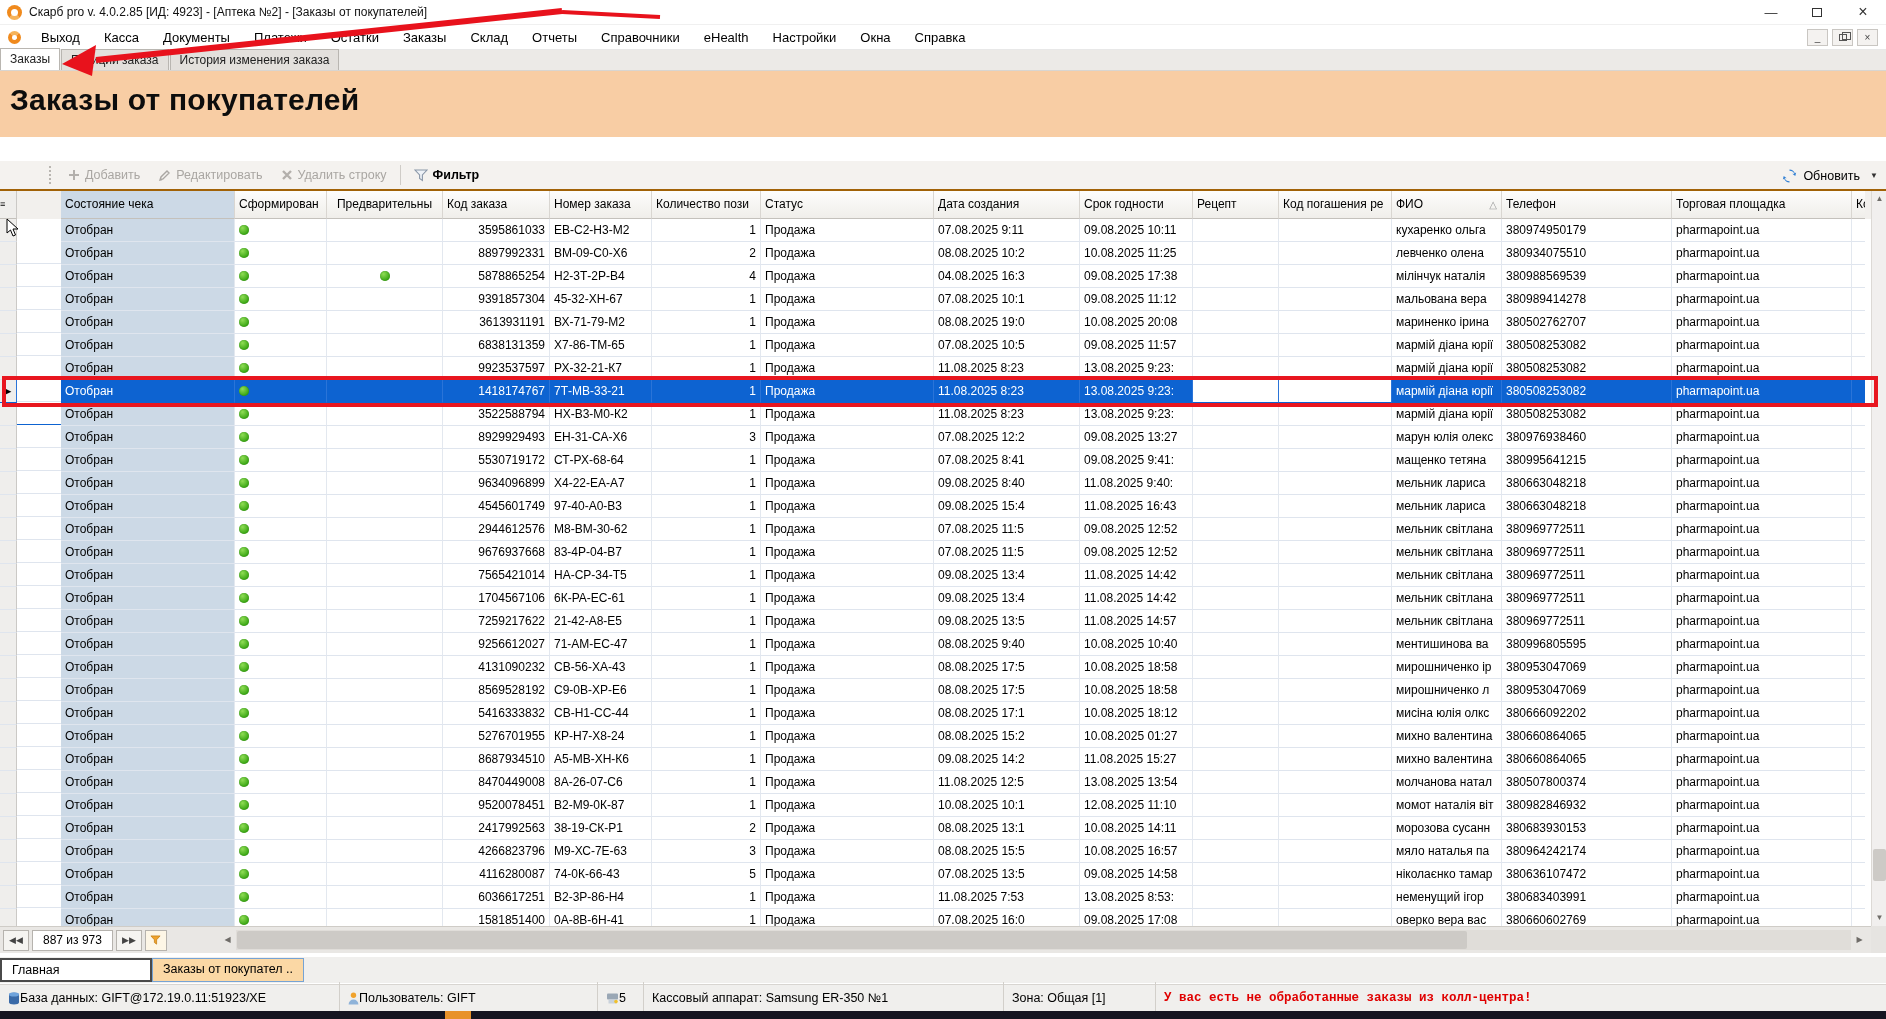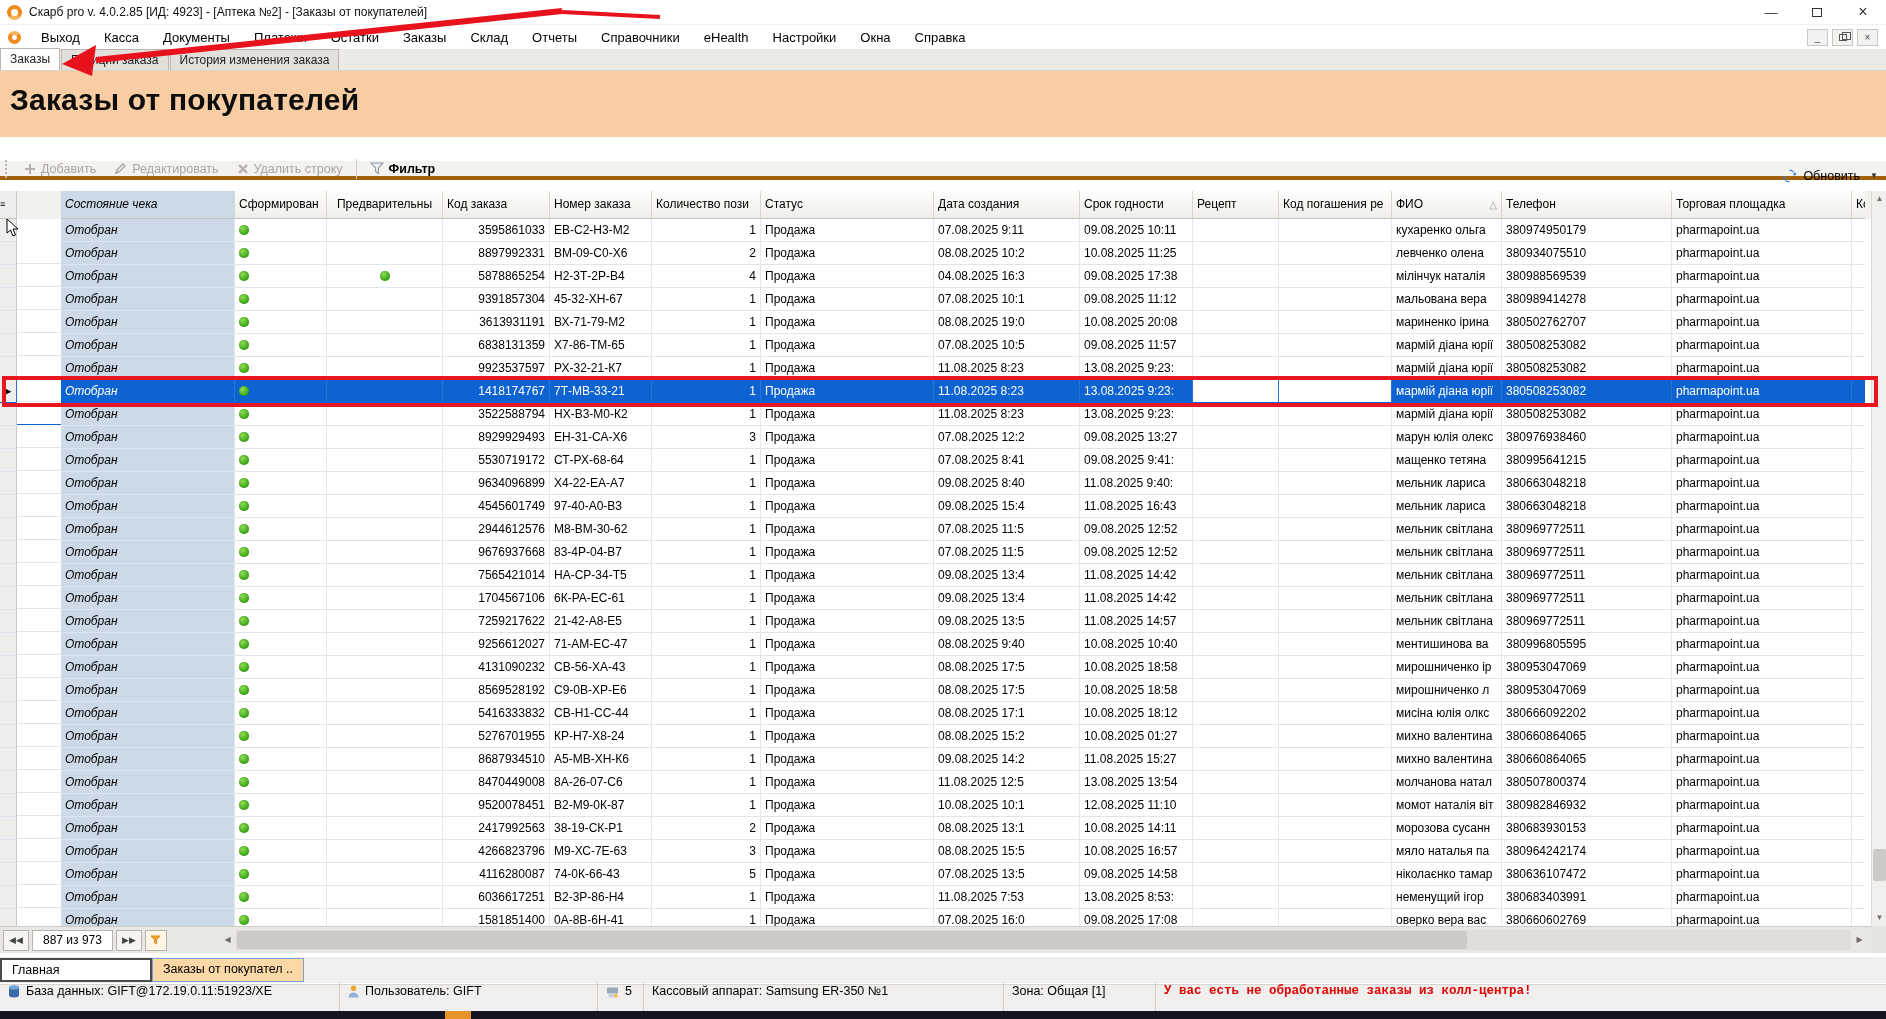--- a/index.html
+++ b/index.html
@@ -43,22 +43,22 @@
   .peach{position:absolute;top:71px;left:0;width:1886px;height:66px;background:#f8cda4;}
   .page-title{font-size:30px;font-weight:bold;color:#0d0d0d;padding:12px 0 0 10px;letter-spacing:0.2px;}
 
   
   .searchwrap{position:absolute;top:138px;left:2px;width:1882px;height:22px;}
   .searchwrap input{width:100%;height:100%;border:1px solid #ababab;font-size:12px;padding:0 5px;
                     font-family:"Liberation Sans",sans-serif;color:#222;background:#fff;outline:none;}
   .searchwrap input::placeholder{color:#8f8f8f;}
 
   
-  .toolbar{position:absolute;top:161px;left:0;width:1886px;height:19px;background:#f4f2ef;
-           display:flex;align-items:center;border-bottom:4px solid #a16207;}
+  .toolbar{position:absolute;top:161px;left:0;width:1886px;height:30px;background:#f4f2ef;
+           display:flex;align-items:center;border-bottom:2px solid #a16207;padding-left:44px;}
   .grip{width:5px;height:20px;margin:0 6px 0 4px;
         background-image:radial-gradient(circle,#b9b6b1 1px,transparent 1.2px);
         background-size:4px 4px;}
   .tool-btn{display:flex;align-items:center;gap:5px;font-size:12.5px;padding:0 9px;height:24px;color:#000;}
   .tool-btn.disabled{color:#a9a6a2;}
   .tb-sep{width:1px;height:20px;background:#cfccc7;margin:0 4px;}
   .refresh-btn{position:absolute;right:26px;top:3px;display:flex;align-items:center;gap:6px;
                font-size:12.5px;height:24px;color:#000;}
   .refresh-dd{position:absolute;right:8px;top:10px;font-size:8px;color:#333;}
 
@@ -68,21 +68,21 @@
          background:linear-gradient(#fdfdfc,#f0eeea);border-right:1px solid #d9d6d1;
          border-bottom:1px solid #c4c1bc;display:flex;align-items:center;gap:4px;}
   .hcell .sort{color:#9a9a9a;font-size:10px;margin-left:auto;}
   .grid-body{position:absolute;top:219px;left:0;width:1871px;height:707px;background:#fff;overflow:hidden;}
   .grid-row{display:flex;height:23px;background:#fff;}
   .cell{flex:none;font-size:12px;line-height:22px;padding:0 4px;white-space:nowrap;overflow:hidden;
         border-right:1px solid #e3e8ef;border-bottom:1px solid #dfe5ee;}
   .ind{width:17px;background:#efeeec;border-right:1px solid #cbc9c6;text-align:center;
        font-size:9px;line-height:23px;color:#000;padding:0;}
   .c{width:44px;text-align:right;margin-top:44px;}
-  .st{width:174px;background:#ccd9e6;font-style:italic;}
+  .st{width:174px;background:#ccd9e6;}
   .f{width:92px;display:flex;align-items:center;justify-content:flex-start;}
   .p{width:116px;display:flex;align-items:center;justify-content:center;}
   .oc{width:107px;text-align:right;}
   .on{width:102px;}
   .q{width:109px;text-align:right;}
   .s{width:173px;}
   .d1{width:146px;}
   .d2{width:113px;}
   .rc{width:86px;}
   .rd{width:113px;}
@@ -121,21 +121,21 @@
 
   
   .wintabs{position:absolute;top:957px;left:0;width:1886px;height:26px;background:#f0efed;display:flex;align-items:center;}
   .wtab{height:24px;font-size:12.5px;line-height:21px;padding:0 10px;margin-left:0;}
   .wtab.plain{border:2px solid #4a4a4a;background:#fff;width:152px;}
   .wtab.active{border:1px solid #76a3d4;background:#fbd8a5;}
 
   
   .statusbar{position:absolute;top:984px;left:0;width:1886px;height:27px;background:#f0efed;
              border-top:1px solid #d8d5d1;display:flex;align-items:center;font-size:12.5px;}
-  .sb-seg{display:flex;align-items:flex-end;gap:6px;height:100%;padding:16px 8px;border-right:1px solid #d2cfca;}
+  .sb-seg{display:flex;align-items:center;height:100%;padding:16px 8px;border-right:1px solid #d2cfca;}
   .sb-db{width:340px;}
   .sb-user{width:258px;}
   .sb-count{width:46px;}
   .sb-cash{width:360px;}
   .sb-zone{width:152px;}
   .sb-alert{flex:1;color:#e00000;font-weight:bold;border-right:none;font-family:Liberation Mono, monospace;}
 
   
   .taskbar{position:absolute;top:1011px;left:0;width:1886px;height:8px;background:#151521;}
   .taskbar .tb-accent{position:absolute;left:445px;top:0;width:26px;height:8px;background:#e8922a;}

